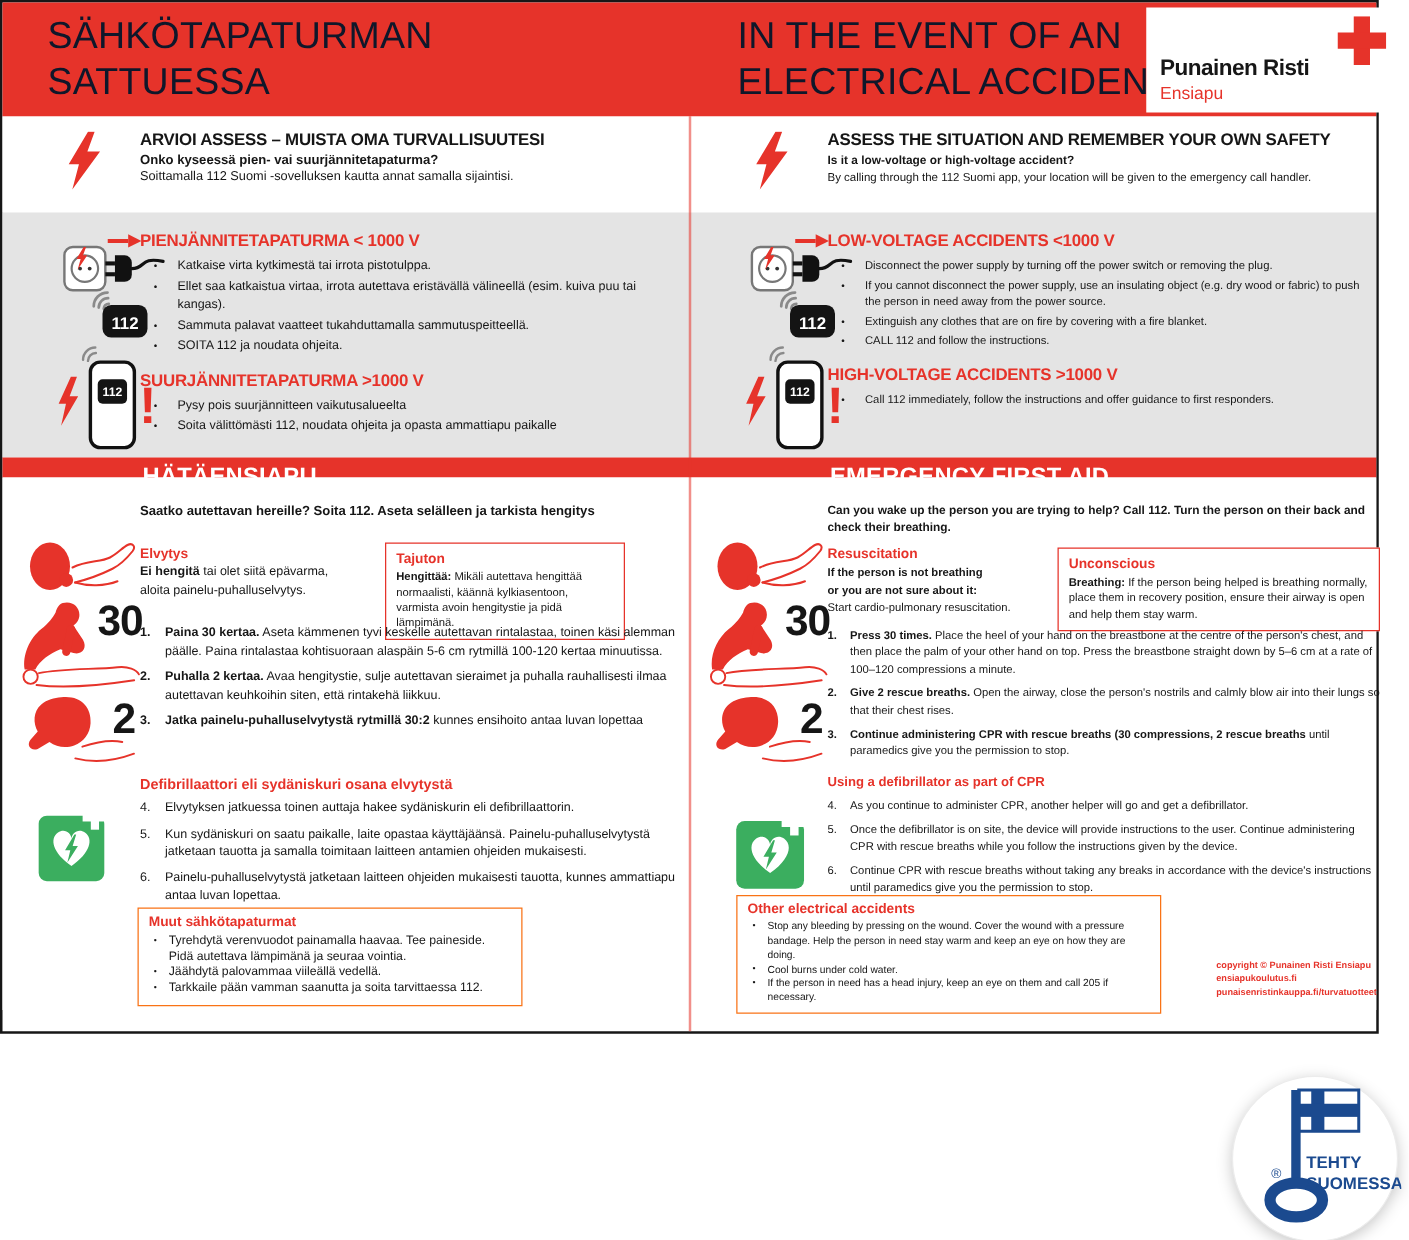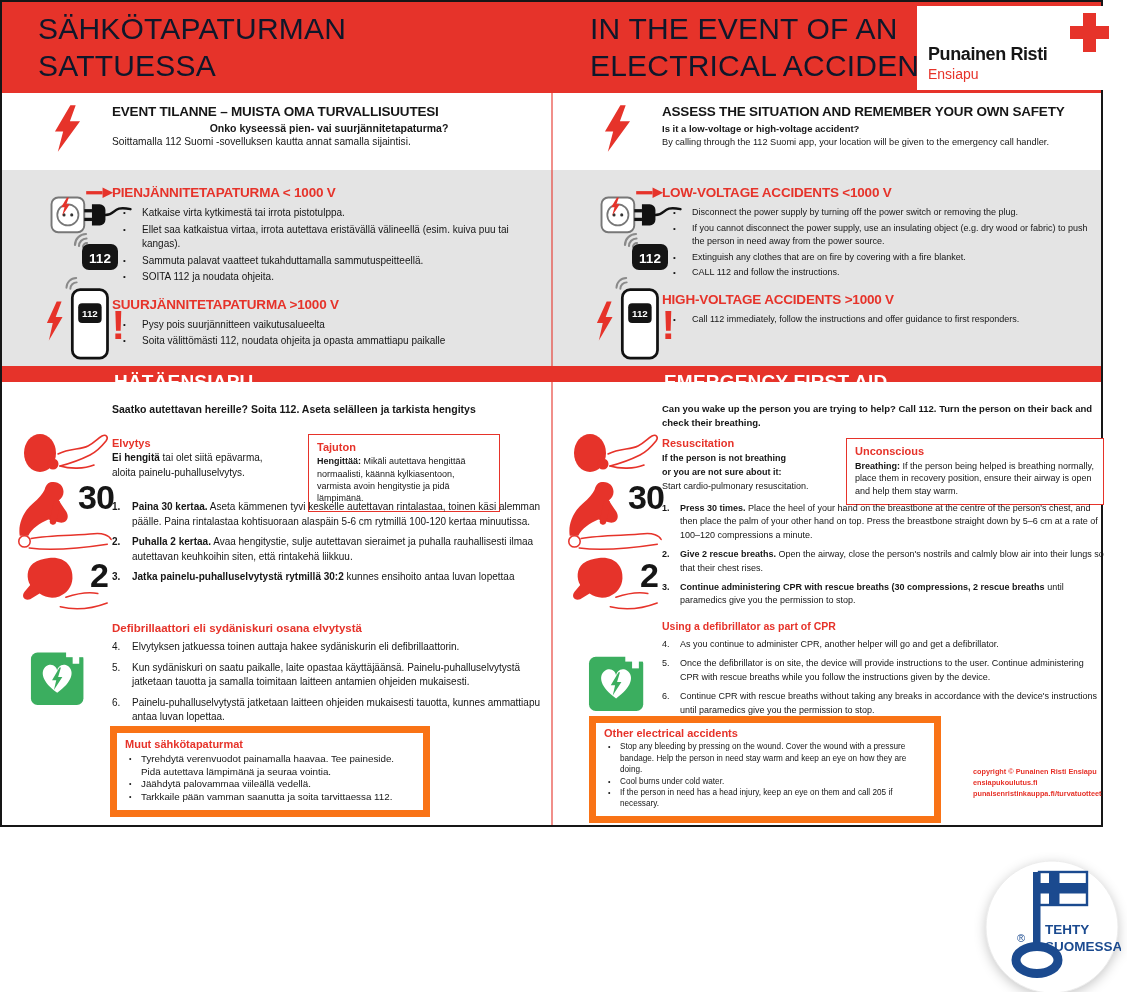--- a/index.html
+++ b/index.html
@@ -21,21 +21,21 @@
   
   .cols{display:flex;}
   .col{position:relative;width:550px;flex:none;}
   .col.en{width:549px;}
 
   
   .row-assess{height:77px;background:#fff;}
   .assess-bolt{position:absolute;left:52px;top:12px;}
   .assess-text{position:absolute;left:110px;top:11px;width:434px;}
   .assess-title{font-size:13.5px;font-weight:bold;letter-spacing:-.2px;}
-  .fi .assess-sub{font-size:10.5px;font-weight:bold;margin-top:3px;text-align:center;}
+  .fi .assess-sub{font-size:10.5px;font-weight:bold;margin-top:3px;}
   .fi .assess-body{font-size:10.2px;margin-top:2px;}
   .en .assess-sub{font-size:9.5px;font-weight:bold;margin-top:4px;}
   .en .assess-body{font-size:9.2px;margin-top:3px;}
 
   
   .row-voltage{height:196px;background:#E4E4E4;}
   .icon-socket{position:absolute;left:46px;top:16px;}
   .icon-badge{position:absolute;left:70px;top:62px;}
   .icon-phone{position:absolute;left:42px;top:106px;}
   .v-text{position:absolute;left:110px;top:15px;width:430px;}
@@ -77,21 +77,21 @@
   ol.steps .sn{flex:none;width:20px;}
   .en ol.steps .sn{width:18px;}
   .steps1{top:118px;} .steps1 .sn{font-weight:bold;}
   .en .steps1{top:120px;}
   .defib-head{position:absolute;left:110px;top:240px;color:#E6332A;font-weight:bold;}
   .fi .defib-head{font-size:11.5px;}
   .en .defib-head{top:238px;font-size:10.5px;}
   .steps2{top:258px;} .en .steps2{top:256px;}
   .aed{position:absolute;}
   .fi .aed{left:28px;top:262px;} .en .aed{left:36px;top:266px;}
-  .otherbox{position:absolute;border:7px solid #f97316;background:#fff;padding:5px 8px 6px;}
+  .otherbox{position:absolute;border:1px solid #f97316;background:#fff;padding:5px 8px 6px;}
   .otherbox .minihead{margin-bottom:2px;}
   .fi .otherbox{left:108px;top:344px;width:290px;font-size:9.8px;line-height:12.8px;}
   .en .otherbox{left:37px;top:334px;width:322px;font-size:8.2px;line-height:11.4px;}
   .otherbox ul{list-style:none;margin:0;padding:0;}
   .otherbox li{padding-left:16px;position:relative;}
   .otherbox li::before{content:"•";position:absolute;left:4px;top:0;font-size:7px;}
   .copyright{position:absolute;left:421px;top:385px;font-size:7.3px;line-height:1.5;font-weight:bold;
              color:#E6332A;white-space:nowrap;}
 
   
@@ -123,21 +123,21 @@
     </div>
 
     <div class="row-assess cols">
       <div class="col fi">
         <span class="assess-bolt">
           <svg width="27" height="47" viewBox="0 0 28 48">
               <path d="M17 0 L1 27 L9.5 27 L4 48 L27 16.5 L16.5 16.5 L22.5 0 Z" fill="#E6332A"></path>
             </svg>
         </span>
         <div class="assess-text">
-          <div class="assess-title">EVENT TILANNE – MUISTA OMA TURVALLISUUTESI</div>
+          <div class="assess-title">ARVIOI ASSESS – MUISTA OMA TURVALLISUUTESI</div>
           <div class="assess-sub">Onko kyseessä pien- vai suurjännitetapaturma?</div>
           <div class="assess-body">Soittamalla 112 Suomi -sovelluksen kautta annat samalla sijaintisi.</div>
         </div>
       </div>
       <div class="col en">
         <span class="assess-bolt">
           <svg width="27" height="47" viewBox="0 0 28 48">
               <path d="M17 0 L1 27 L9.5 27 L4 48 L27 16.5 L16.5 16.5 L22.5 0 Z" fill="#E6332A"></path>
             </svg>
         </span>

